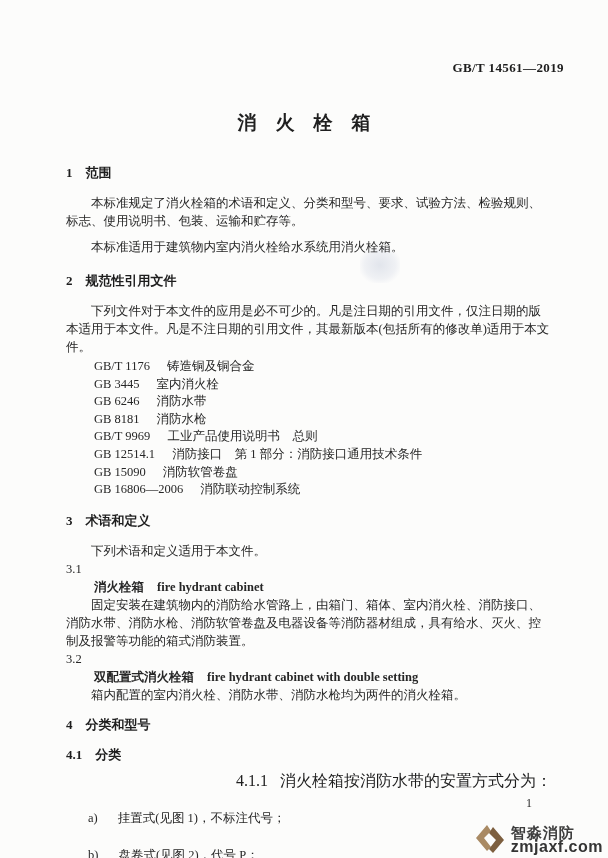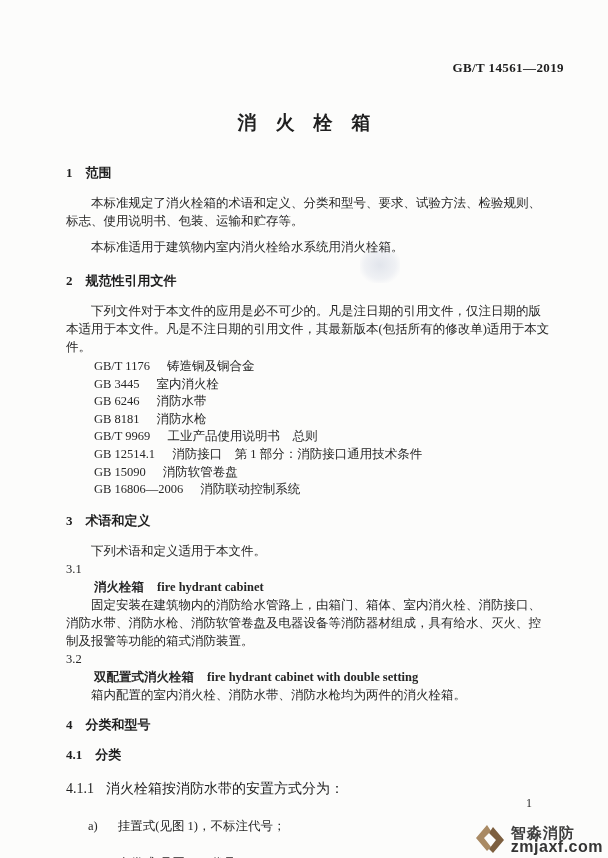--- a/index.html
+++ b/index.html
@@ -29,21 +29,21 @@
     position:absolute; left:66px; right:56px; top:156px;
     padding-top:8px; font-size:12.5px; line-height:18px;
   }
   .h-sec { font-size:13px; font-weight:700; color:#1e1e1e; margin:0; }
   .h-sec .num { margin-right:13px; }
   .h1 { margin-bottom:12px; }
   .h2 { margin-top:16px; }
   .h3 { margin-top:13px; }
   .h4 { margin-top:12px; }
   .h41 { margin-top:12px; }
-  .h411 { margin-top:16px; font-size:14px; font-weight:400; }
+  .h411 { margin-top:8px; font-size:16px; font-weight:400;text-align:right; }
   .h411 .num { font-weight:400; margin-right:12px; }
   .p-body { margin:0; text-indent:2em; }
   .p2 { margin-top:8px; }
   .p-intro { margin-top:12px; }
   .refs { margin-top:2px; padding-left:28px; line-height:17.6px; }
   .ref-code { margin-right:17px; }
   .term-num { line-height:18px; }
   .term-line { padding-left:28px; font-weight:700; line-height:18px; }
   .term-en { margin-left:13px; }
   .def { margin:0; text-indent:2em; }

